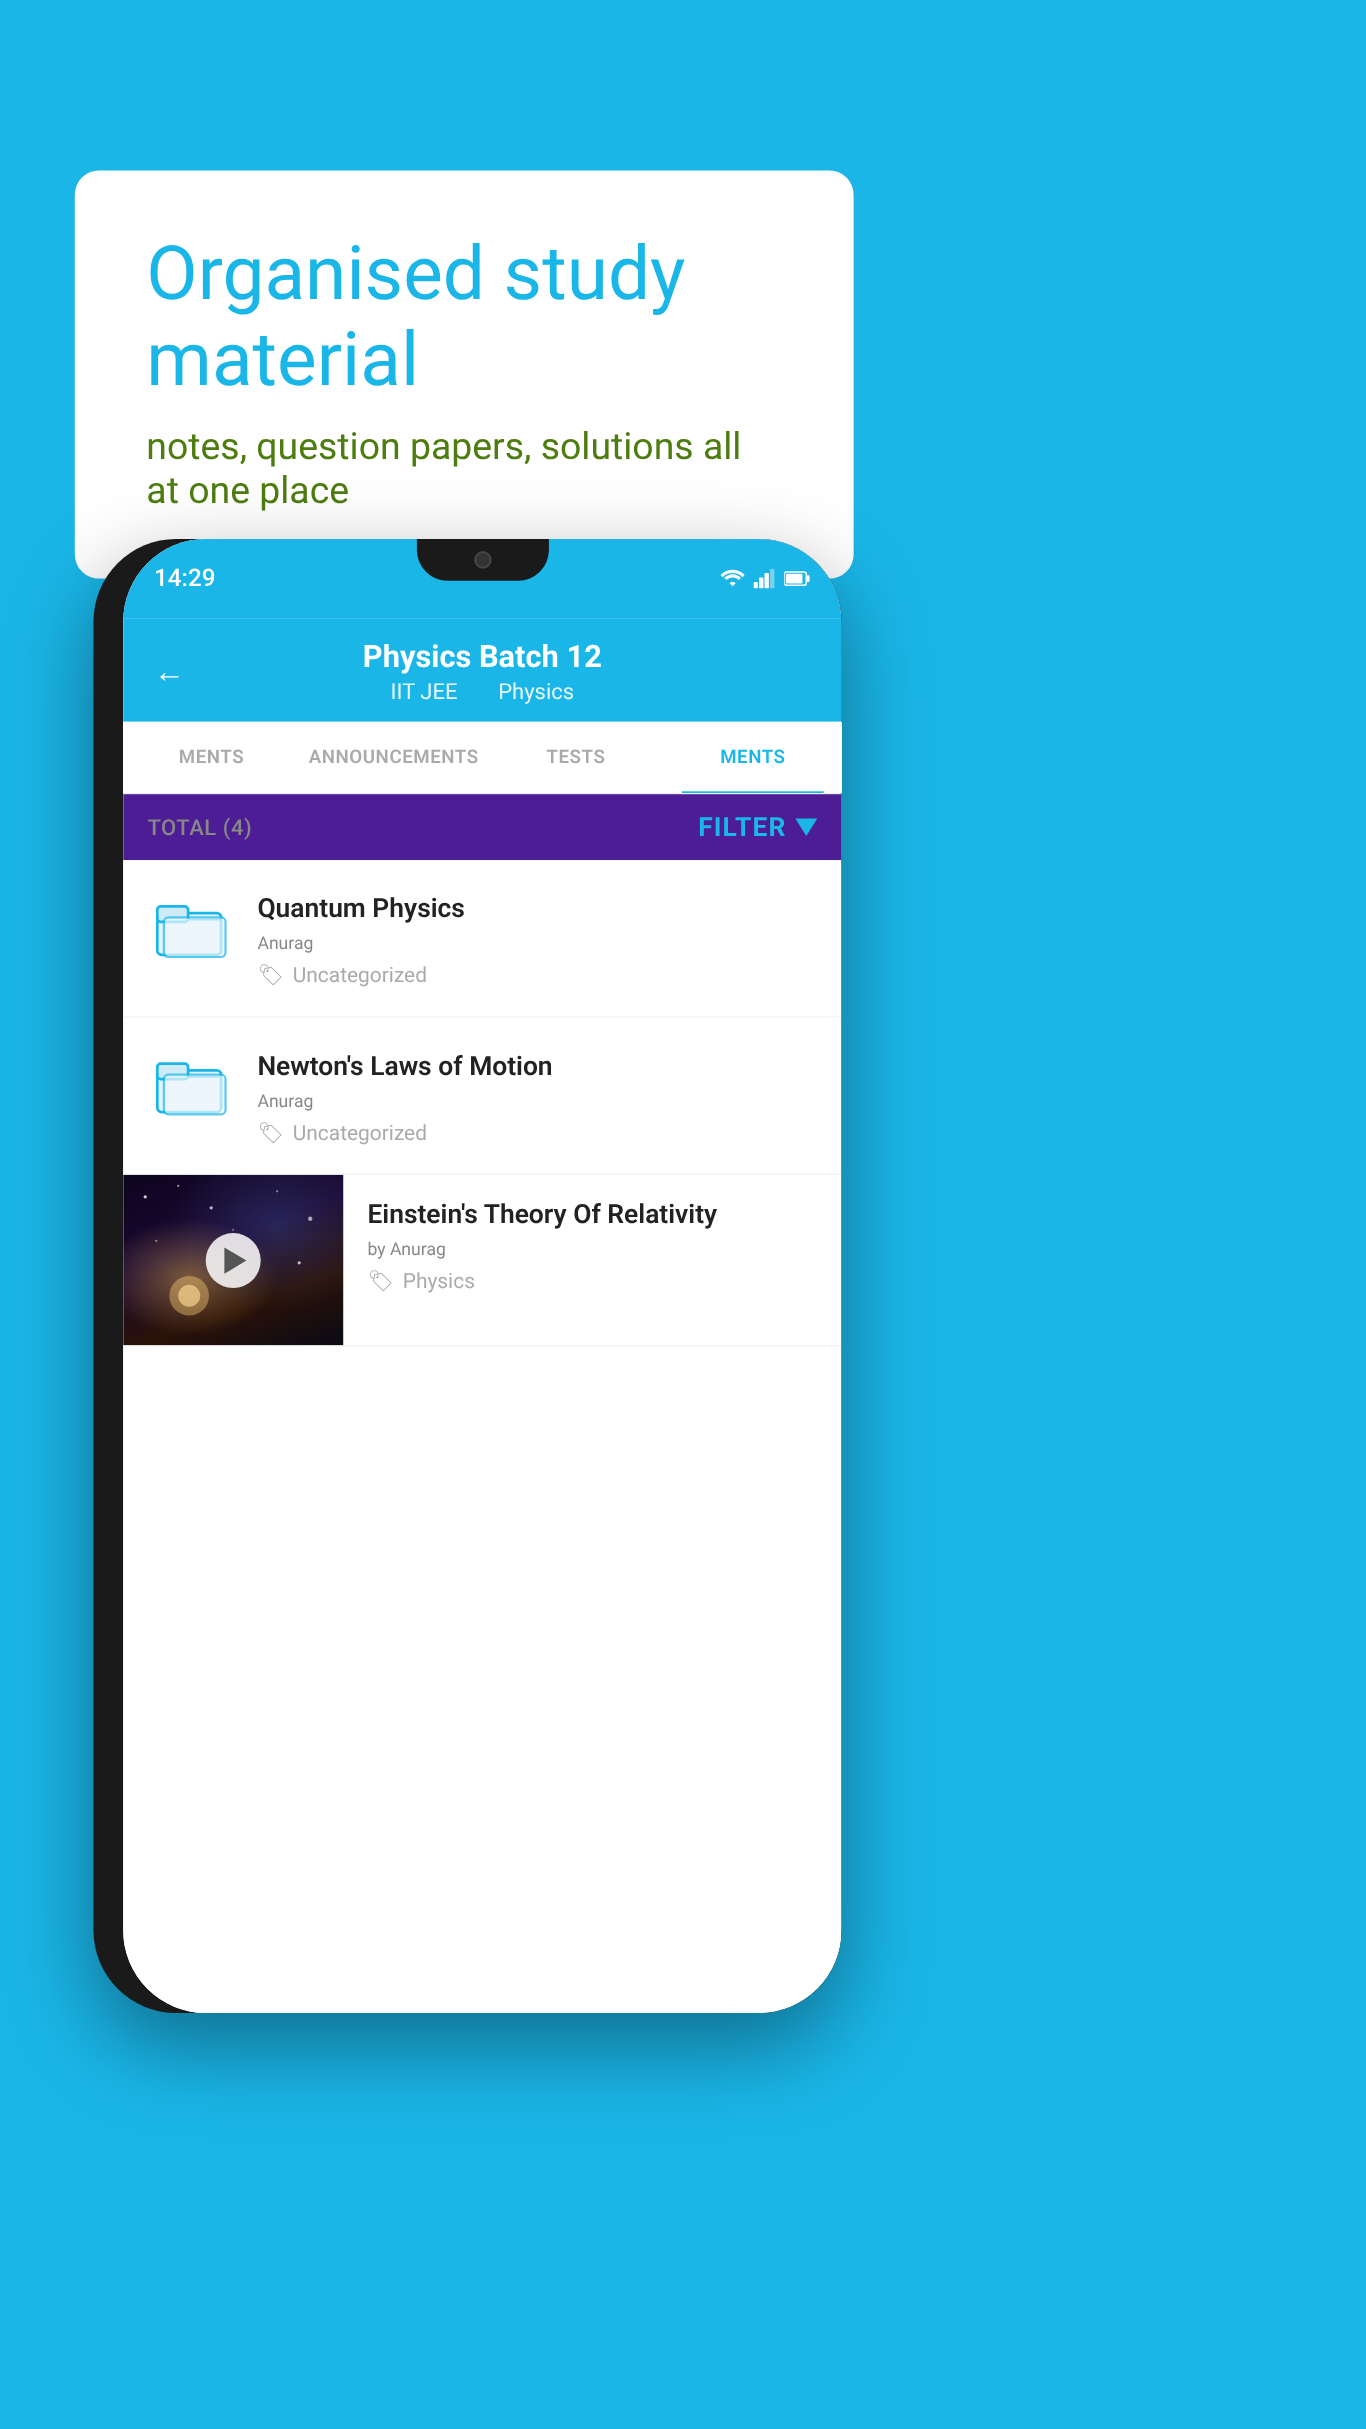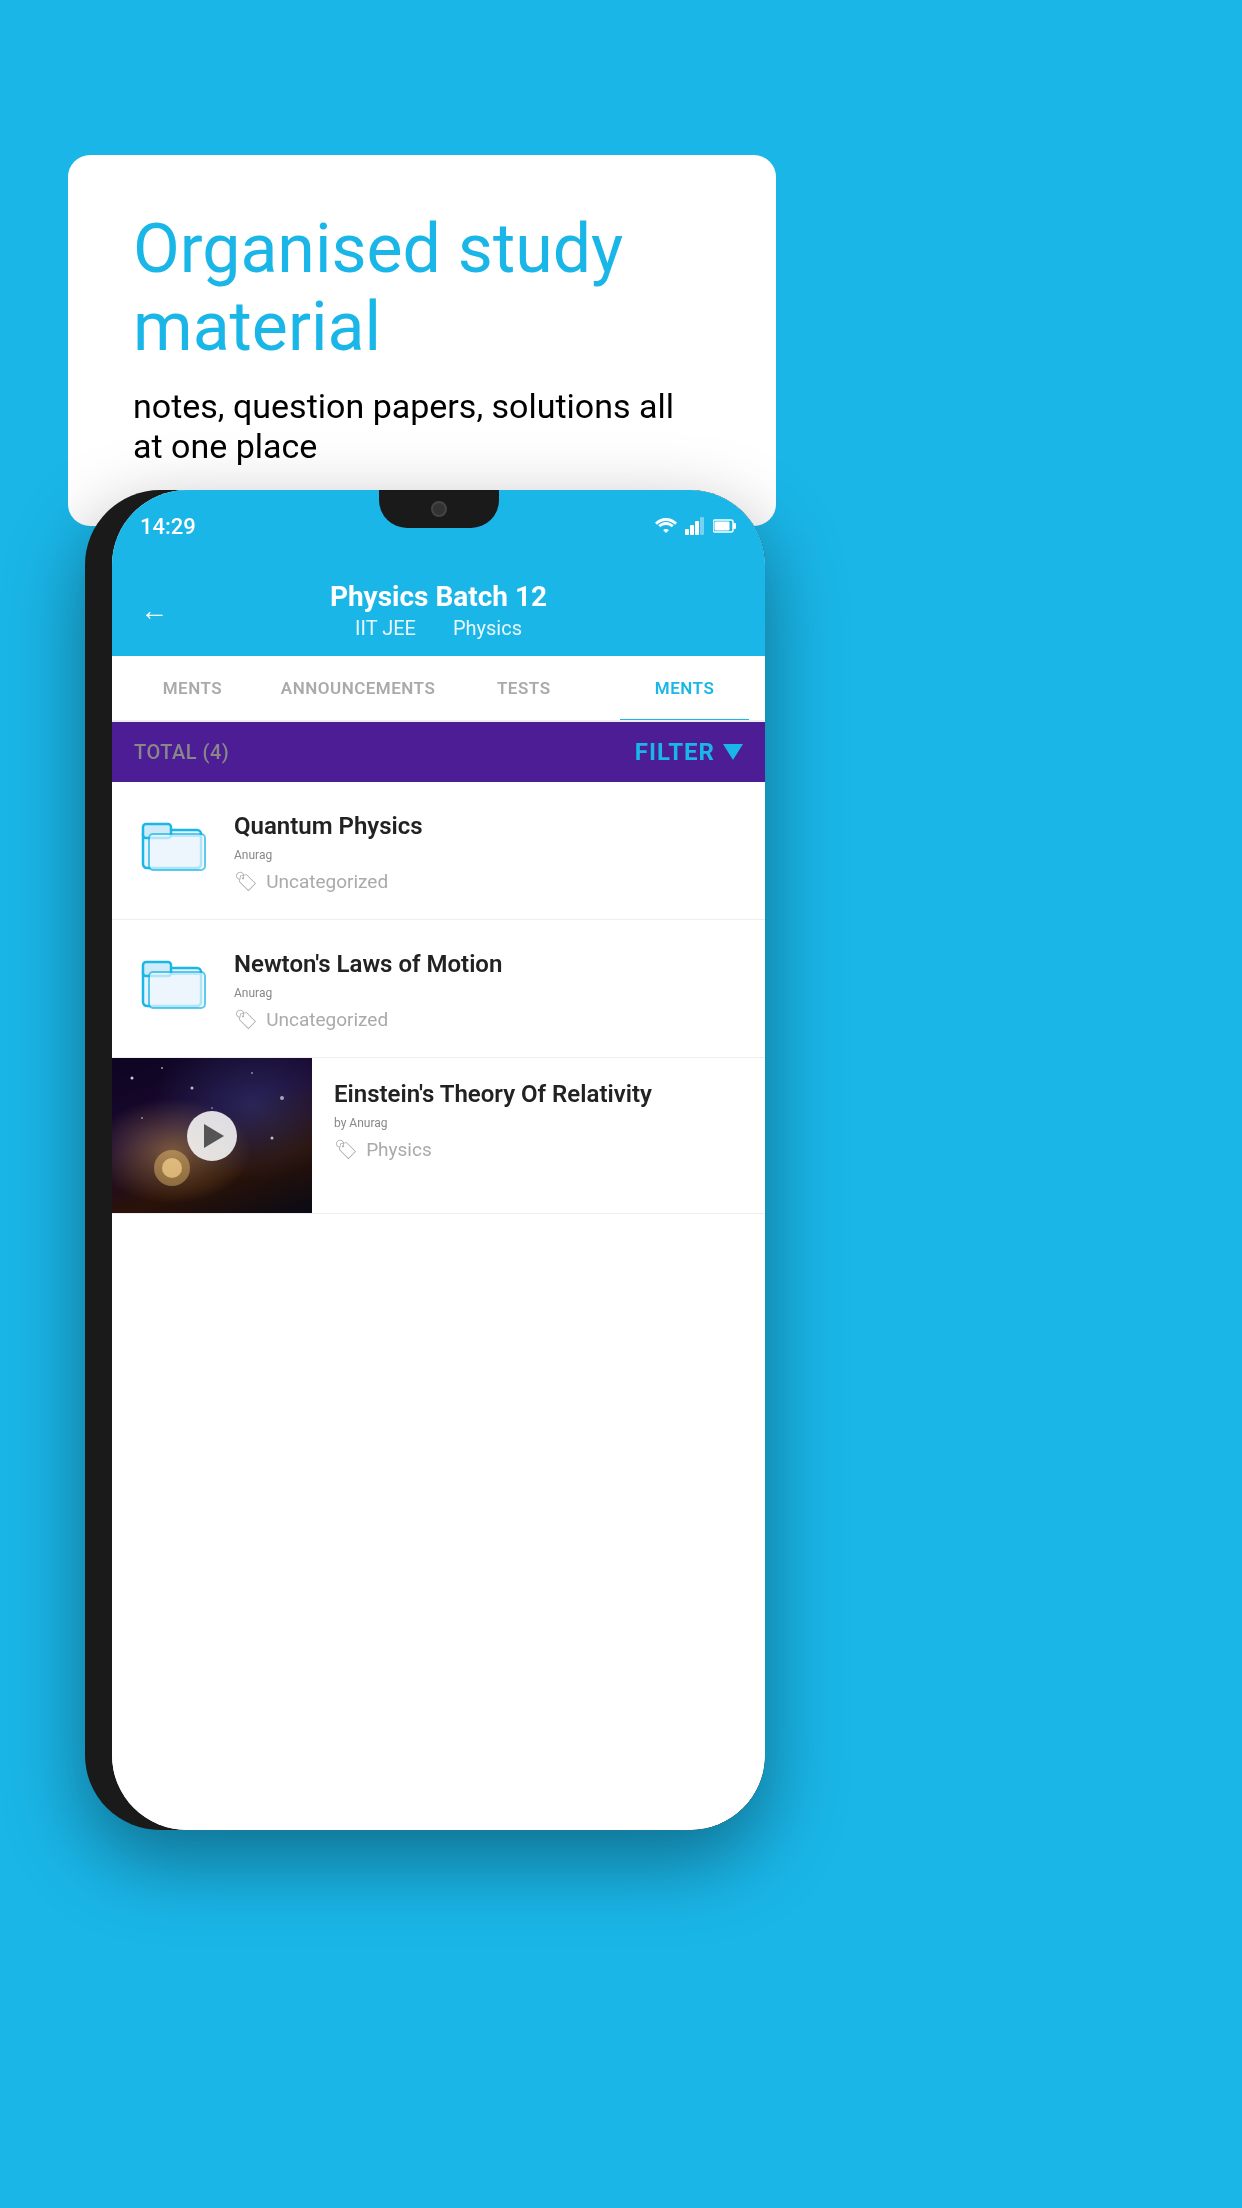--- a/index.html
+++ b/index.html
@@ -44,21 +44,21 @@
     .speech-bubble h1 {
       font-size: 68px;
       color: #1ab6e8;
       font-weight: 400;
       line-height: 1.15;
       margin-bottom: 20px;
     }
 
     .speech-bubble p {
       font-size: 34px;
-      color: #000000;
+      color: #4d7c0f;
       font-weight: 400;
     }
 
     
     .phone-frame {
       position: absolute;
       top: 490px;
       left: 85px;
       width: 680px;
       height: 1340px;
@@ -277,21 +277,21 @@
     }
 
     .video-title {
       font-size: 24px;
       font-weight: 600;
       color: #222;
       margin-bottom: 8px;
     }
 
     .video-author {
-      font-size: 12px;
+      font-size: 16px;
       color: #888;
       margin-bottom: 8px;
     }
 
     .video-tag {
       display: flex;
       align-items: center;
       gap: 8px;
       font-size: 19px;
       color: #aaa;

